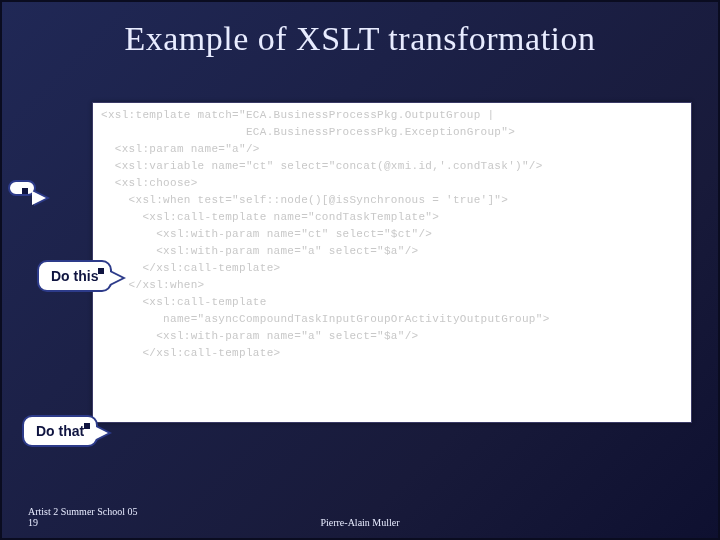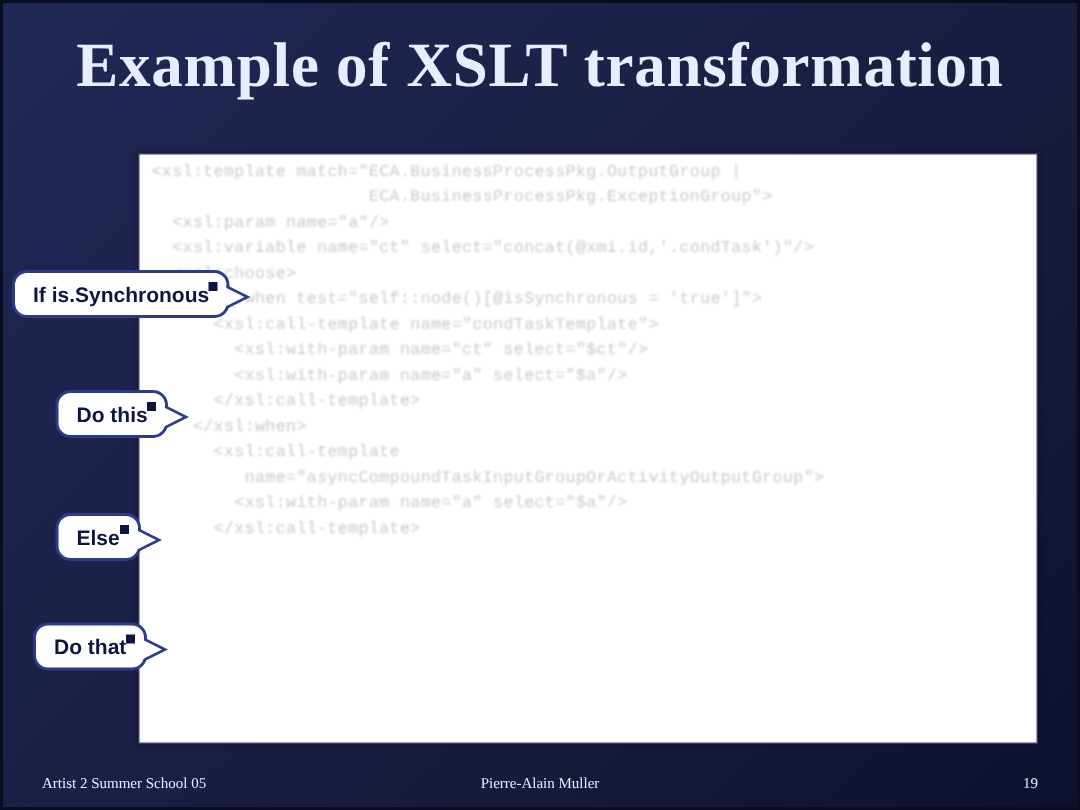--- a/index.html
+++ b/index.html
@@ -8,31 +8,31 @@
     font-family: Arial, Helvetica, sans-serif;
     background: linear-gradient(135deg, #202856 0%, #181a3a 70%, #0e1030 100%);
     position: relative;
   }
   .slide {
     width: 720px; height: 540px; position: relative;
     border: 2px solid #0a0c20;
   }
   .title {
     color: #e8ecff;
-    font-size: 42px;
-    font-weight: 700;
+    font-size: 34px;
+    font-weight: 400;
     text-align: center;
     padding: 18px 10px 4px 10px;
     font-family: "Times New Roman", Times, serif;
     letter-spacing: 0.5px;
   }
   .codebox {
     position: absolute;
     left: 90px; top: 100px;
-    width: 600px; height: 394px;
+    width: 600px; height: 321px;
     background: #ffffff;
     border: 1px solid #3a3a66;
     box-shadow: 0 0 4px rgba(0,0,0,0.4);
     padding: 4px 8px 4px 8px;
     overflow: hidden;
   }
   .codebox .line {
     font-family: "Courier New", Courier, monospace;
     font-size: 11px;
     line-height: 17px;
@@ -75,22 +75,23 @@
     border-width: 7px 0 7px 14px;
     border-color: transparent transparent transparent #ffffff;
   }
   .footer {
     position: absolute;
     left: 0; right: 0; bottom: 10px;
     color: #e8ecff;
     font-size: 10px;
     font-family: "Times New Roman", Times, serif;
     display: flex;
-    justify-content: space-between;
+    justify-content: flex-end;
     padding: 0 26px;
+    flex-direction: column;
   }
   .footer .center { position: absolute; left: 50%; transform: translateX(-50%); }
 </style>
 </head>
 <body>
 
 <div class="slide">
 
   <div class="title">Example of XSLT transformation</div>
 
@@ -106,36 +107,30 @@
     <div class="line">        &lt;xsl:with-param name="a" select="$a"/&gt;</div>
     <div class="line">      &lt;/xsl:call-template&gt;</div>
     <div class="line">    &lt;/xsl:when&gt;</div>
     <div class="line">      &lt;xsl:call-template</div>
     <div class="line">         name="asyncCompoundTaskInputGroupOrActivityOutputGroup"&gt;</div>
     <div class="line">        &lt;xsl:with-param name="a" select="$a"/&gt;</div>
     <div class="line">      &lt;/xsl:call-template&gt;</div>
   </div>
 
   <div class="callout" style="left:6px; top:178px;">
-    <span>If is.Synchronous</span>
     <span class="tail-outer"></span>
     <span class="tail-inner"></span>
   </div>
 
   <div class="callout" style="left:35px; top:258px;">
     <span>Do this</span>
     <span class="tail-outer"></span>
     <span class="tail-inner"></span>
   </div>
 
-  <div class="callout" style="left:35px; top:340px;">
-    <span>Else</span>
-    <span class="tail-outer"></span>
-    <span class="tail-inner"></span>
-  </div>
 
   <div class="callout" style="left:20px; top:413px;">
     <span>Do that</span>
     <span class="tail-outer"></span>
     <span class="tail-inner"></span>
   </div>
 
   <div class="footer">
     <span>Artist 2 Summer School 05</span>
     <span class="center">Pierre-Alain Muller</span>

